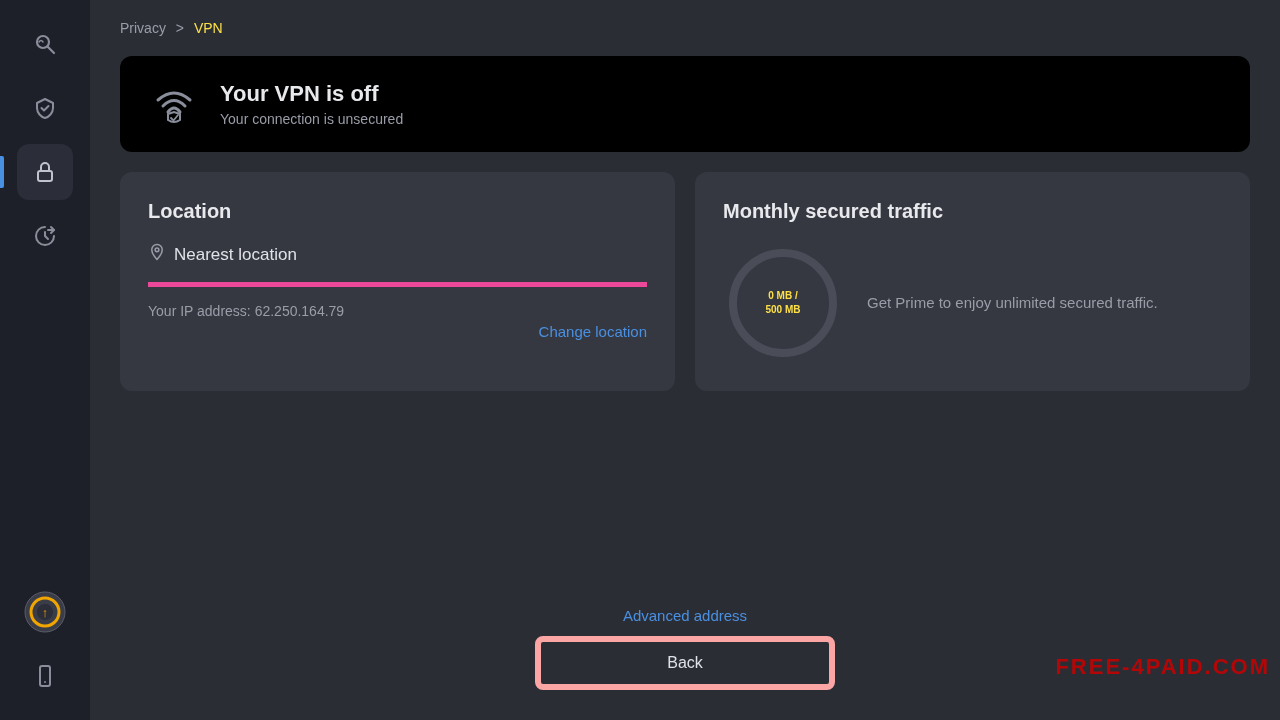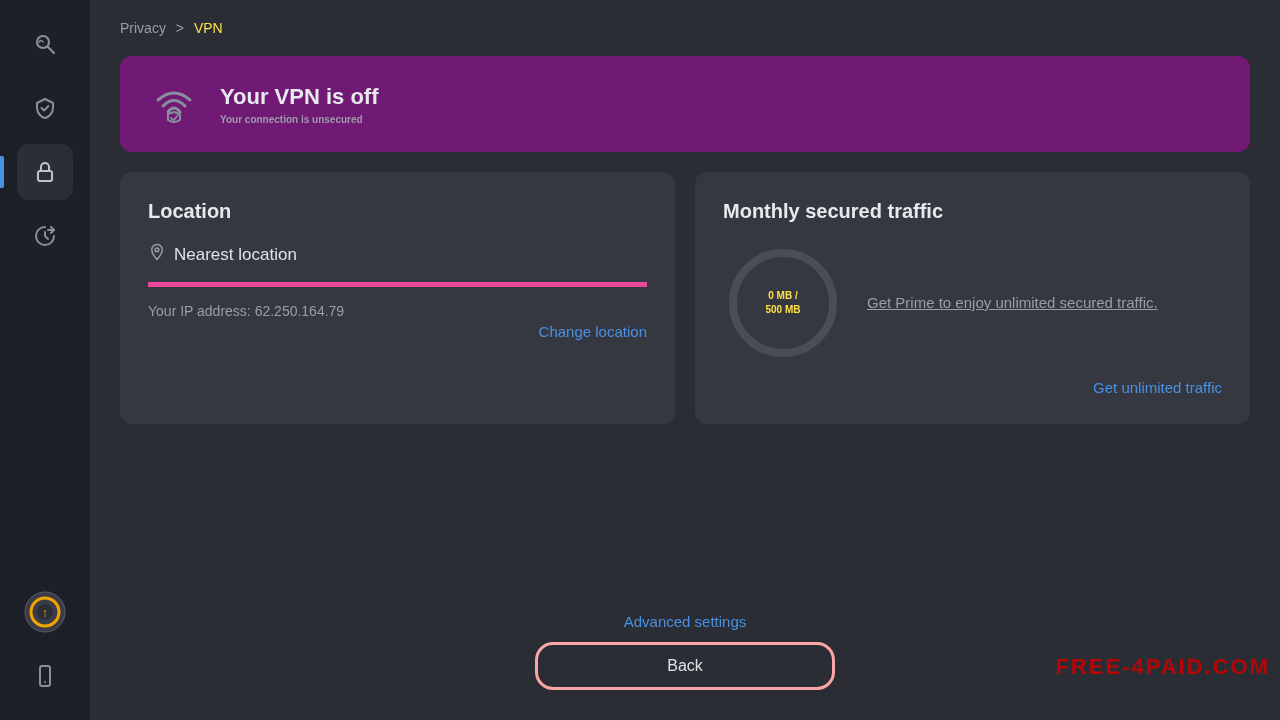--- a/index.html
+++ b/index.html
@@ -74,21 +74,21 @@
     .breadcrumb span.separator {
       margin: 0 6px;
     }
 
     .breadcrumb span.current {
       color: #fde047;
     }
 
     
     .vpn-status-card {
-      background-color: #701a75;
+      background-color: #000000;
       border-radius: 12px;
       padding: 22px 28px;
       display: flex;
       align-items: flex-start;
       justify-content: space-between;
       margin-bottom: 20px;
       gap: 40px;
     }
 
     .vpn-status-left {
@@ -106,23 +106,22 @@
     }
 
     .vpn-text h2 {
       font-size: 22px;
       font-weight: 600;
       color: #e8e9ed;
       margin-bottom: 4px;
     }
 
     .vpn-text p {
-      font-size: 10px;
+      font-size: 14px;
       color: #9a9da8;
-      font-weight: bold;
     }
 
     .turn-on-btn {
       background-color: #f5f5f5;
       color: #1a1c22;
       border: none;
       border-radius: 8px;
       padding: 14px 32px;
       font-size: 17px;
       font-weight: 600;
@@ -236,21 +235,20 @@
     }
 
     .traffic-info {
       flex: 1;
     }
 
     .traffic-info p {
       font-size: 15px;
       color: #9a9da8;
       line-height: 1.5;
-      text-decoration: underline;
     }
 
     .get-unlimited-link {
       color: #4a90e2;
       text-decoration: none;
       font-size: 15px;
       display: block;
       text-align: right;
       margin-top: 16px;
     }
@@ -266,23 +264,23 @@
     }
 
     .advanced-settings-link {
       color: #4a90e2;
       text-decoration: none;
       font-size: 15px;
     }
 
     .back-btn {
       background-color: transparent;
-      border: 3px solid #fca5a5;
+      border: 6px solid #fca5a5;
       color: #e0e2e8;
-      border-radius: 18px;
+      border-radius: 8px;
       padding: 12px 80px;
       font-size: 16px;
       font-weight: 500;
       cursor: pointer;
       width: 300px;
     }
 
     
     .watermark {
       position: absolute;
@@ -409,25 +407,24 @@
           <div class="circle-text">
             <span>0 MB /</span><br>
             <span>500 MB</span>
           </div>
         </div>
 
         <div class="traffic-info">
           <p>Get Prime to enjoy unlimited secured traffic.</p>
         </div>
       </div>
-      <a class="get-unlimited-link" href="#">Get unlimited traffic</a>
     </div>
 
   </div>
 
   <div class="bottom-section">
-    <a class="advanced-settings-link" href="#">Advanced settings</a>
+    <a class="advanced-settings-link" href="#">Advanced address</a>
     <button class="back-btn">Back</button>
   </div>
 
 </div>
 
 <div class="watermark">FREE-4PAID.COM</div>
 
 </body></html>

